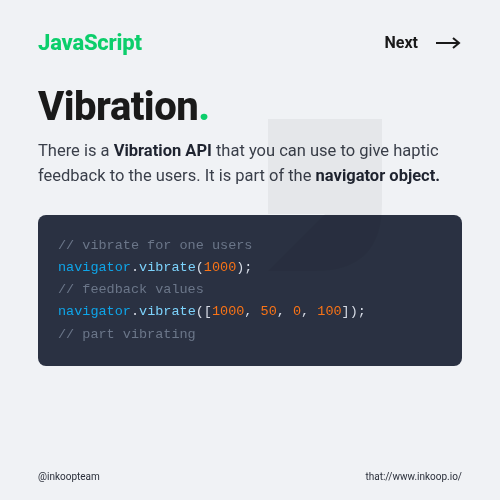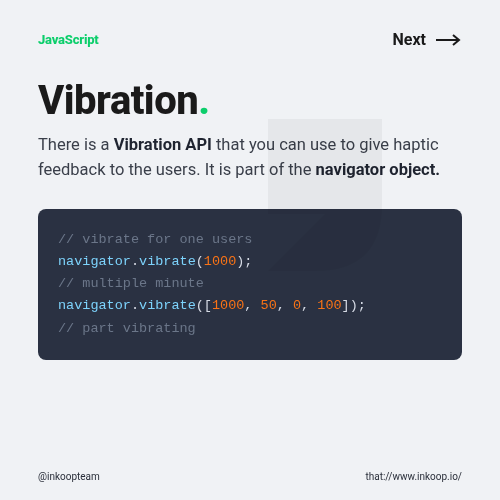--- a/index.html
+++ b/index.html
@@ -18,28 +18,28 @@
     position: relative;
   }
   .header {
     display: flex;
     justify-content: space-between;
     align-items: center;
     margin-bottom: 32px;
   }
   .brand {
     font-weight: 800;
-    font-size: 13px;
+    font-size: 22px;
     color: #0cce6b;
     letter-spacing: -0.2px;
   }
   .next {
     display: flex;
     align-items: center;
-    gap: 10px;
+    gap: 18px;
     font-weight: 700;
     font-size: 16px;
     color: #1a1a1a;
     cursor: pointer;
   }
   .arrow {
     display: inline-flex;
     align-items: center;
   }
   .title {
@@ -63,21 +63,21 @@
     border-radius: 8px;
     padding: 20px 20px;
     font-family: "SF Mono", Consolas, "Liberation Mono", Menlo, monospace;
     font-size: 13.5px;
     line-height: 1.65;
     color: #d6dbe5;
     white-space: pre;
     overflow: hidden;
   }
   .c-cm { color: #6b7689; }
-  .c-id { color: #7dd3fc; }
+  .c-id { color: #0ea5e9; }
   .c-fn { color: #7dd3fc; }
   .c-nm { color: #f97316; }
   .c-pn { color: #d6dbe5; }
   .footer {
     position: absolute;
     bottom: 18px;
     left: 38px;
     right: 38px;
     display: flex;
     justify-content: space-between;
@@ -120,21 +120,21 @@
   <h1 class="title">
     <span>Vibration</span><span class="dot">.</span>
   </h1>
 
   <p class="desc">
     <span>There is a </span><b>Vibration API</b><span> that you can use to give haptic feedback to the users. It is part of the </span><b>navigator object.</b>
   </p>
 
   <div class="code"><span class="c-cm">// vibrate for one users</span>
 <span class="c-id">navigator</span><span class="c-pn">.</span><span class="c-fn">vibrate</span><span class="c-pn">(</span><span class="c-nm">1000</span><span class="c-pn">);</span>
-<span class="c-cm">// multiple minute</span>
+<span class="c-cm">// feedback values</span>
 <span class="c-id">navigator</span><span class="c-pn">.</span><span class="c-fn">vibrate</span><span class="c-pn">([</span><span class="c-nm">1000</span><span class="c-pn">, </span><span class="c-nm">50</span><span class="c-pn">, </span><span class="c-nm">0</span><span class="c-pn">, </span><span class="c-nm">100</span><span class="c-pn">]);</span>
 <span class="c-cm">// part vibrating</span></div>
 
   <div class="footer">
     <span>@inkoopteam</span>
     <span>that://www.inkoop.io/</span>
   </div>
 
 </div>
 

